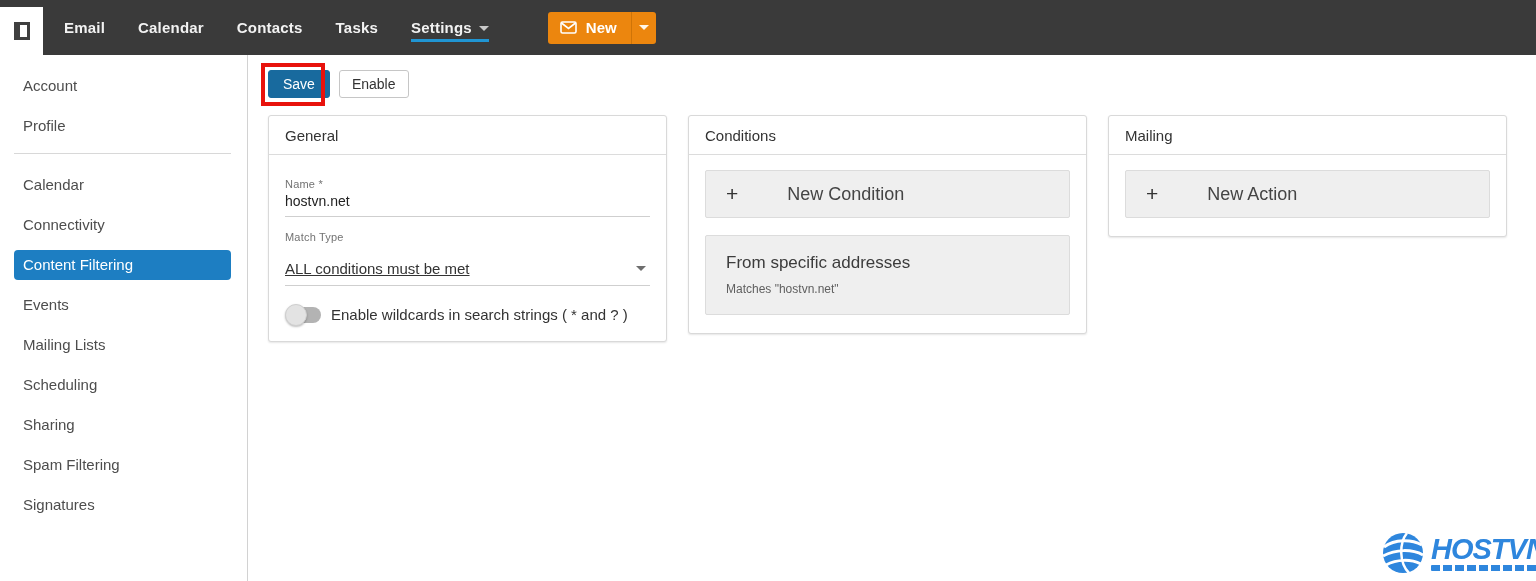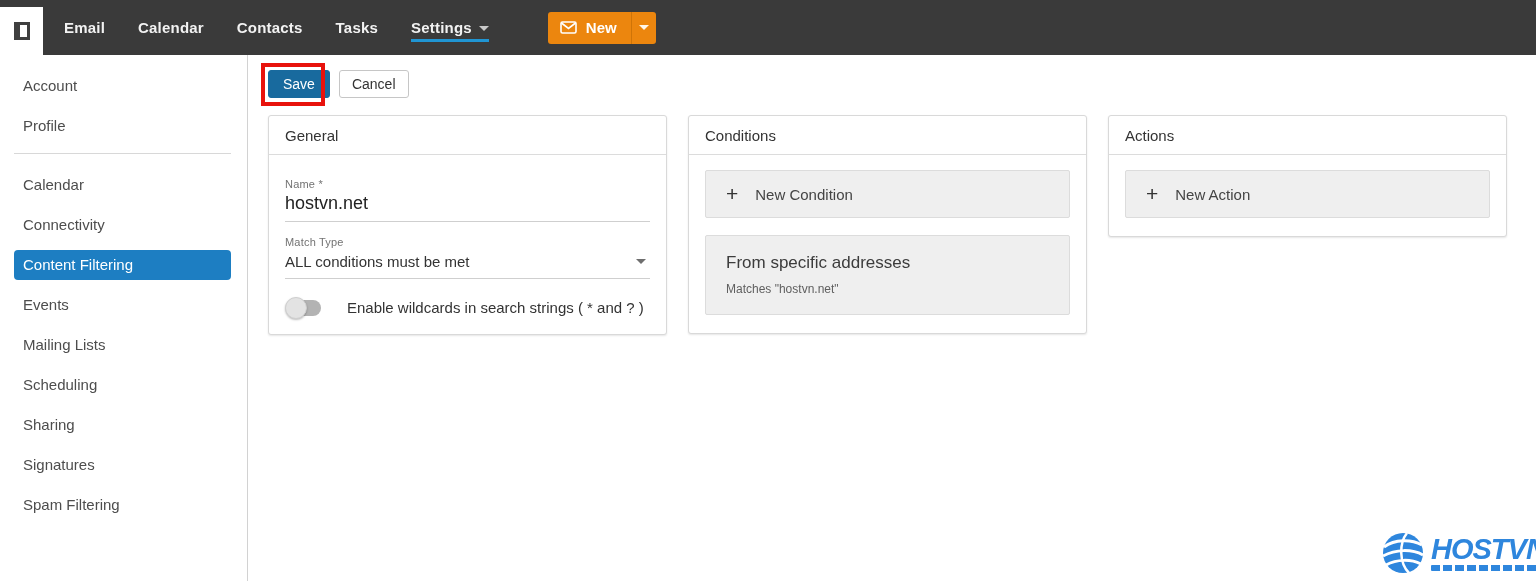--- a/index.html
+++ b/index.html
@@ -94,51 +94,51 @@
     padding:11px 16px; font-size:15px; color:#333;
     border-bottom:1px solid #dcdcdc; height:39px;
   }
   .card-body { padding:15px 16px 18px 16px; }
 
   
   .field { margin-top:8px; }
   .field-label { font-size:11px; color:#737373; letter-spacing:.2px; }
   .field-input {
     display:block; width:100%; border:none; border-bottom:1px solid #cfcfcf;
-    font-size:18px; color:#222; padding:3px 0 7px 0; outline:none; background:transparent;
+    font-size:14px; color:#222; padding:3px 0 7px 0; outline:none; background:transparent;
     font-family:inherit;
   }
   .select-row {
     display:flex; align-items:center; justify-content:space-between;
-    border-bottom:1px solid #cfcfcf; padding:3px 2px 8px 0; cursor:pointer; margin-top:2px;
+    border-bottom:1px solid #cfcfcf; padding:3px 2px 8px 0; cursor:pointer; margin-top:14px;text-decoration:underline;
   }
   .select-value { font-size:15px; color:#333; }
   .select-caret {
     width:0; height:0; border-left:5px solid transparent; border-right:5px solid transparent;
     border-top:5px solid #6e6e6e; margin-right:2px;
   }
-  .toggle-row { display:flex; align-items:center; margin-top:20px; gap:26px; }
+  .toggle-row { display:flex; align-items:center; margin-top:20px; gap:10px; }
   .toggle {
     position:relative; width:34px; height:16px; background:#b3b3b3; border-radius:8px;
     cursor:pointer; flex:0 0 auto; margin-left:2px;
   }
   .toggle-knob {
     position:absolute; left:-2px; top:-3px; width:22px; height:22px; border-radius:50%;
     background:#e3e3e3; border:1px solid #cfcfcf; box-shadow:0 1px 2px rgba(0,0,0,.25);
   }
   .toggle-label { font-size:15px; color:#333; }
 
   
   .gray-add-btn {
     background:#efefef; border:1px solid #dcdcdc; border-radius:2px;
     height:48px; display:flex; align-items:center; padding:0 20px; gap:17px;
     cursor:pointer; font-family:inherit; width:100%;
   }
   .plus-glyph { font-size:21px; color:#333; font-weight:400; line-height:1; margin-top:-2px; }
-  .gray-add-label { font-size:15px; color:#444; }
+  .gray-add-label { font-size:18px; color:#444;margin-left:32px; }
   .gray-item {
     background:#efefef; border:1px solid #dcdcdc; border-radius:2px;
     margin-top:17px; padding:17px 20px 16px 20px; cursor:pointer; height:80px;
   }
   .gray-item-title { font-size:17px; color:#3c3c3c; }
   .gray-item-sub { font-size:12px; color:#5f5f5f; margin-top:9px; }
 
   
   .watermark {
     position:absolute; left:1381px; top:531px; display:flex; align-items:center; gap:6px;
@@ -190,30 +190,30 @@
   <div class="side-item">Account</div>
   <div class="side-item">Profile</div>
   <div class="side-divider"></div>
   <div class="side-item">Calendar</div>
   <div class="side-item">Connectivity</div>
   <div class="side-item active">Content Filtering</div>
   <div class="side-item">Events</div>
   <div class="side-item">Mailing Lists</div>
   <div class="side-item">Scheduling</div>
   <div class="side-item">Sharing</div>
+  <div class="side-item">Spam Filtering</div>
   <div class="side-item">Signatures</div>
-  <div class="side-item">Spam Filtering</div>
 </div>
 
 <div class="main">
 
   <div class="annotation-box"></div>
   <div class="toolbar">
     <button class="btn-save">Save</button>
-    <button class="btn-cancel">Cancel</button>
+    <button class="btn-cancel">Enable</button>
   </div>
 
   <div class="cards-row">
 
     <div class="card">
       <div class="card-header">General</div>
       <div class="card-body">
         <div class="field">
           <div class="field-label">Name *</div>
           <input class="field-input" type="text" value="hostvn.net" style="">
@@ -242,21 +242,21 @@
           <span class="gray-add-label">New Condition</span>
         </button>
         <div class="gray-item">
           <div class="gray-item-title">From specific addresses</div>
           <div class="gray-item-sub">Matches "hostvn.net"</div>
         </div>
       </div>
     </div>
 
     <div class="card">
-      <div class="card-header">Actions</div>
+      <div class="card-header">Mailing</div>
       <div class="card-body">
         <button class="gray-add-btn">
           <span class="plus-glyph">+</span>
           <span class="gray-add-label">New Action</span>
         </button>
       </div>
     </div>
 
   </div>
 </div>

